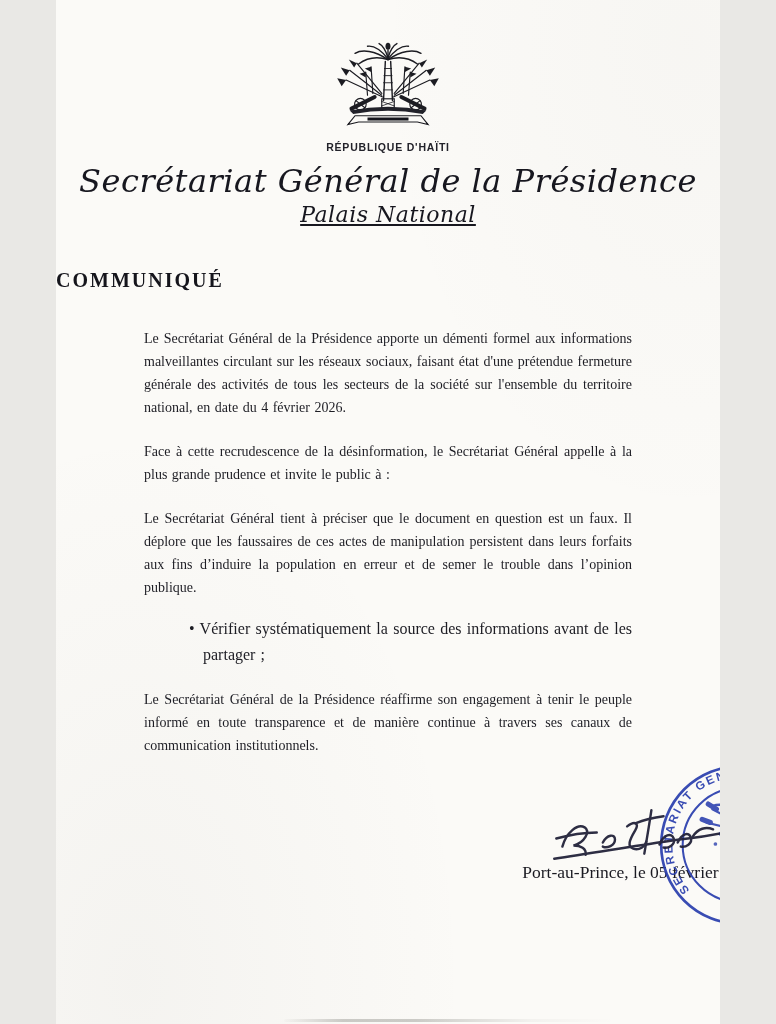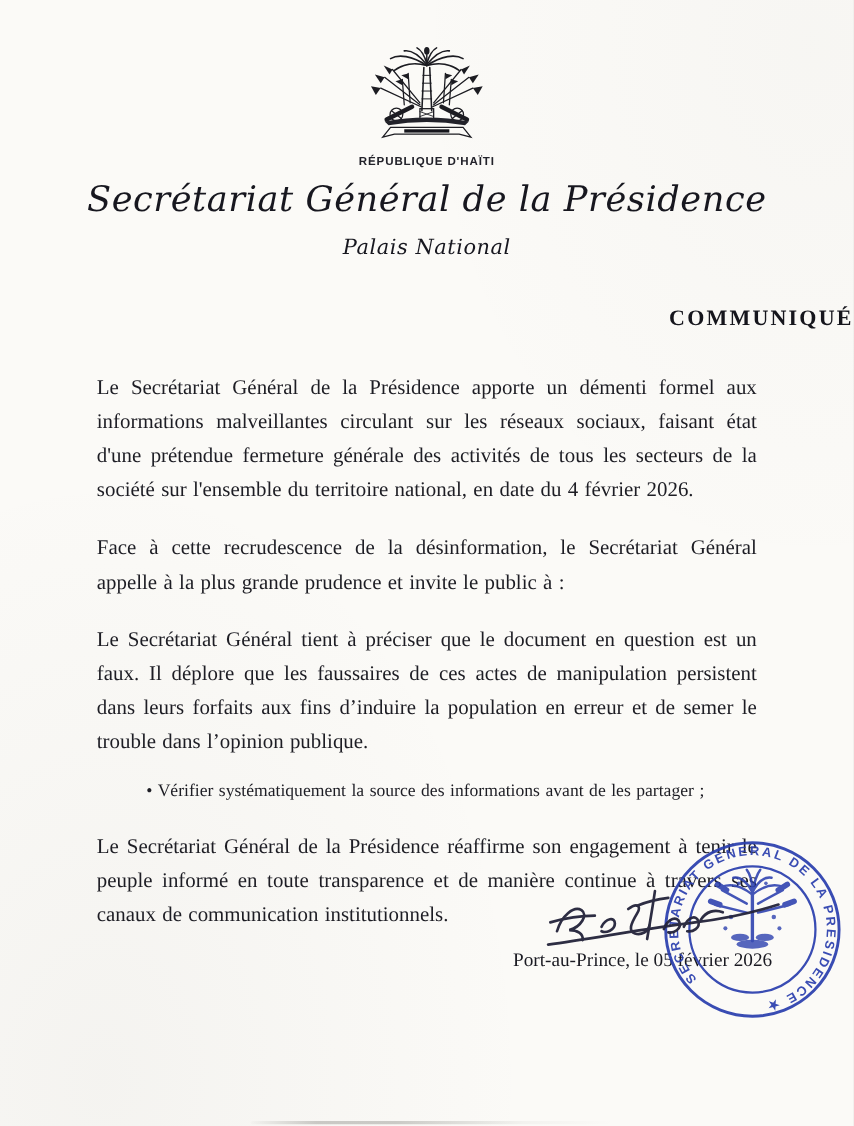--- a/index.html
+++ b/index.html
@@ -1,19 +1,19 @@
 <!DOCTYPE html>
 <html><head>
 <meta charset="utf-8">
 <style>
   * { margin: 0; padding: 0; box-sizing: border-box; }
   html, body { background: #e9e8e5; }
   .page {
     position: relative;
-    width: 776px; height: 1024px;
+    width: 664px; height: 1024px;
     margin: 0 auto;
     background:
       radial-gradient(ellipse at 12% 96%, rgba(120,118,110,0.05), rgba(0,0,0,0) 40%),
       radial-gradient(ellipse at 95% 4%, rgba(120,118,110,0.03), rgba(0,0,0,0) 35%),
       #fbfaf7;
     overflow: hidden;
     font-family: "Liberation Serif", serif;
     color: #1d1d24;
   }
   .header { padding-top: 40px; text-align: center; }
@@ -25,35 +25,36 @@
     color: #22222a;
   }
   .org-title {
     margin-top: 9px;
     font-family: "DejaVu Serif", serif;
     font-style: italic; font-weight: 500;
     font-size: 32px; letter-spacing: 0.5px;
     color: #17171f;
   }
   .org-subtitle {
-    margin-top: 14px;
+    margin-top: 2px;
     font-family: "DejaVu Serif", serif;
     font-style: italic; font-weight: 500;
-    font-size: 19px; letter-spacing: 0.5px;
+    font-size: 22px; letter-spacing: 0.5px;
     color: #17171f;
+    text-decoration: underline;
   }
   .doc-title {
     margin-top: 42px;
-    text-align: right;
+    text-align: left;
     font-size: 20px; font-weight: 700; letter-spacing: 2px;
     color: #15151c;
   }
   .content { padding: 0 88px; margin-top: 36px; }
   .content p {
-    font-size: 19px; line-height: 1.64;
+    font-size: 14px; line-height: 1.64;
     text-align: justify;
     margin-bottom: 21px;
     word-spacing: 1px;
   }
   ul.bullet-list { list-style: none; margin: -5px 0 21px 45px; }
   ul.bullet-list li {
     font-size: 16px; line-height: 1.64;
     text-align: justify;
     padding-left: 14px; text-indent: -14px;
     word-spacing: 1px;

